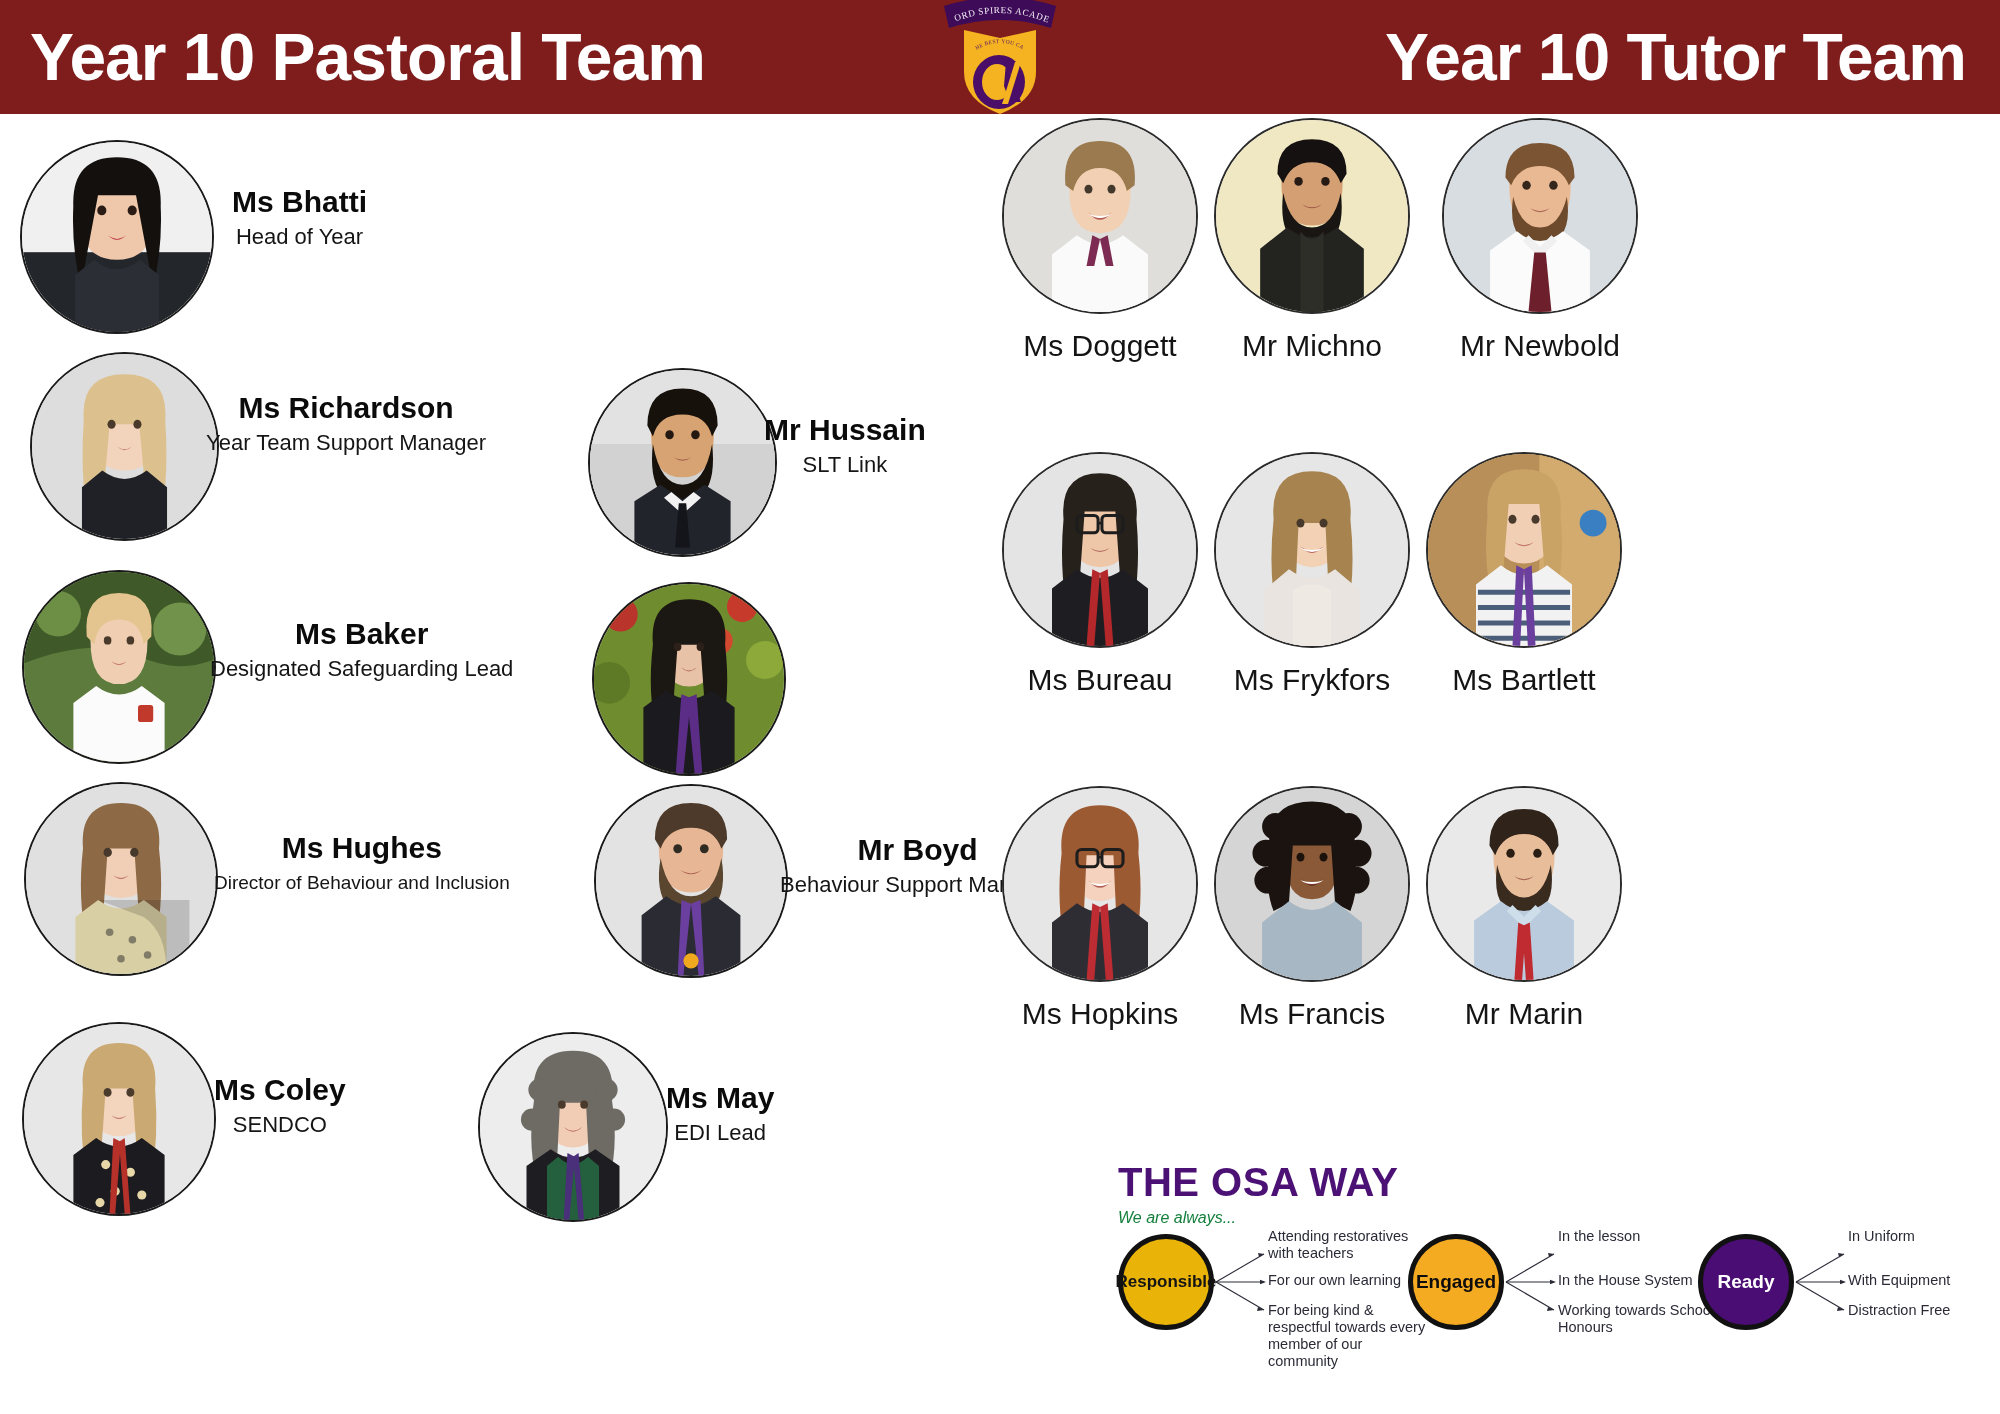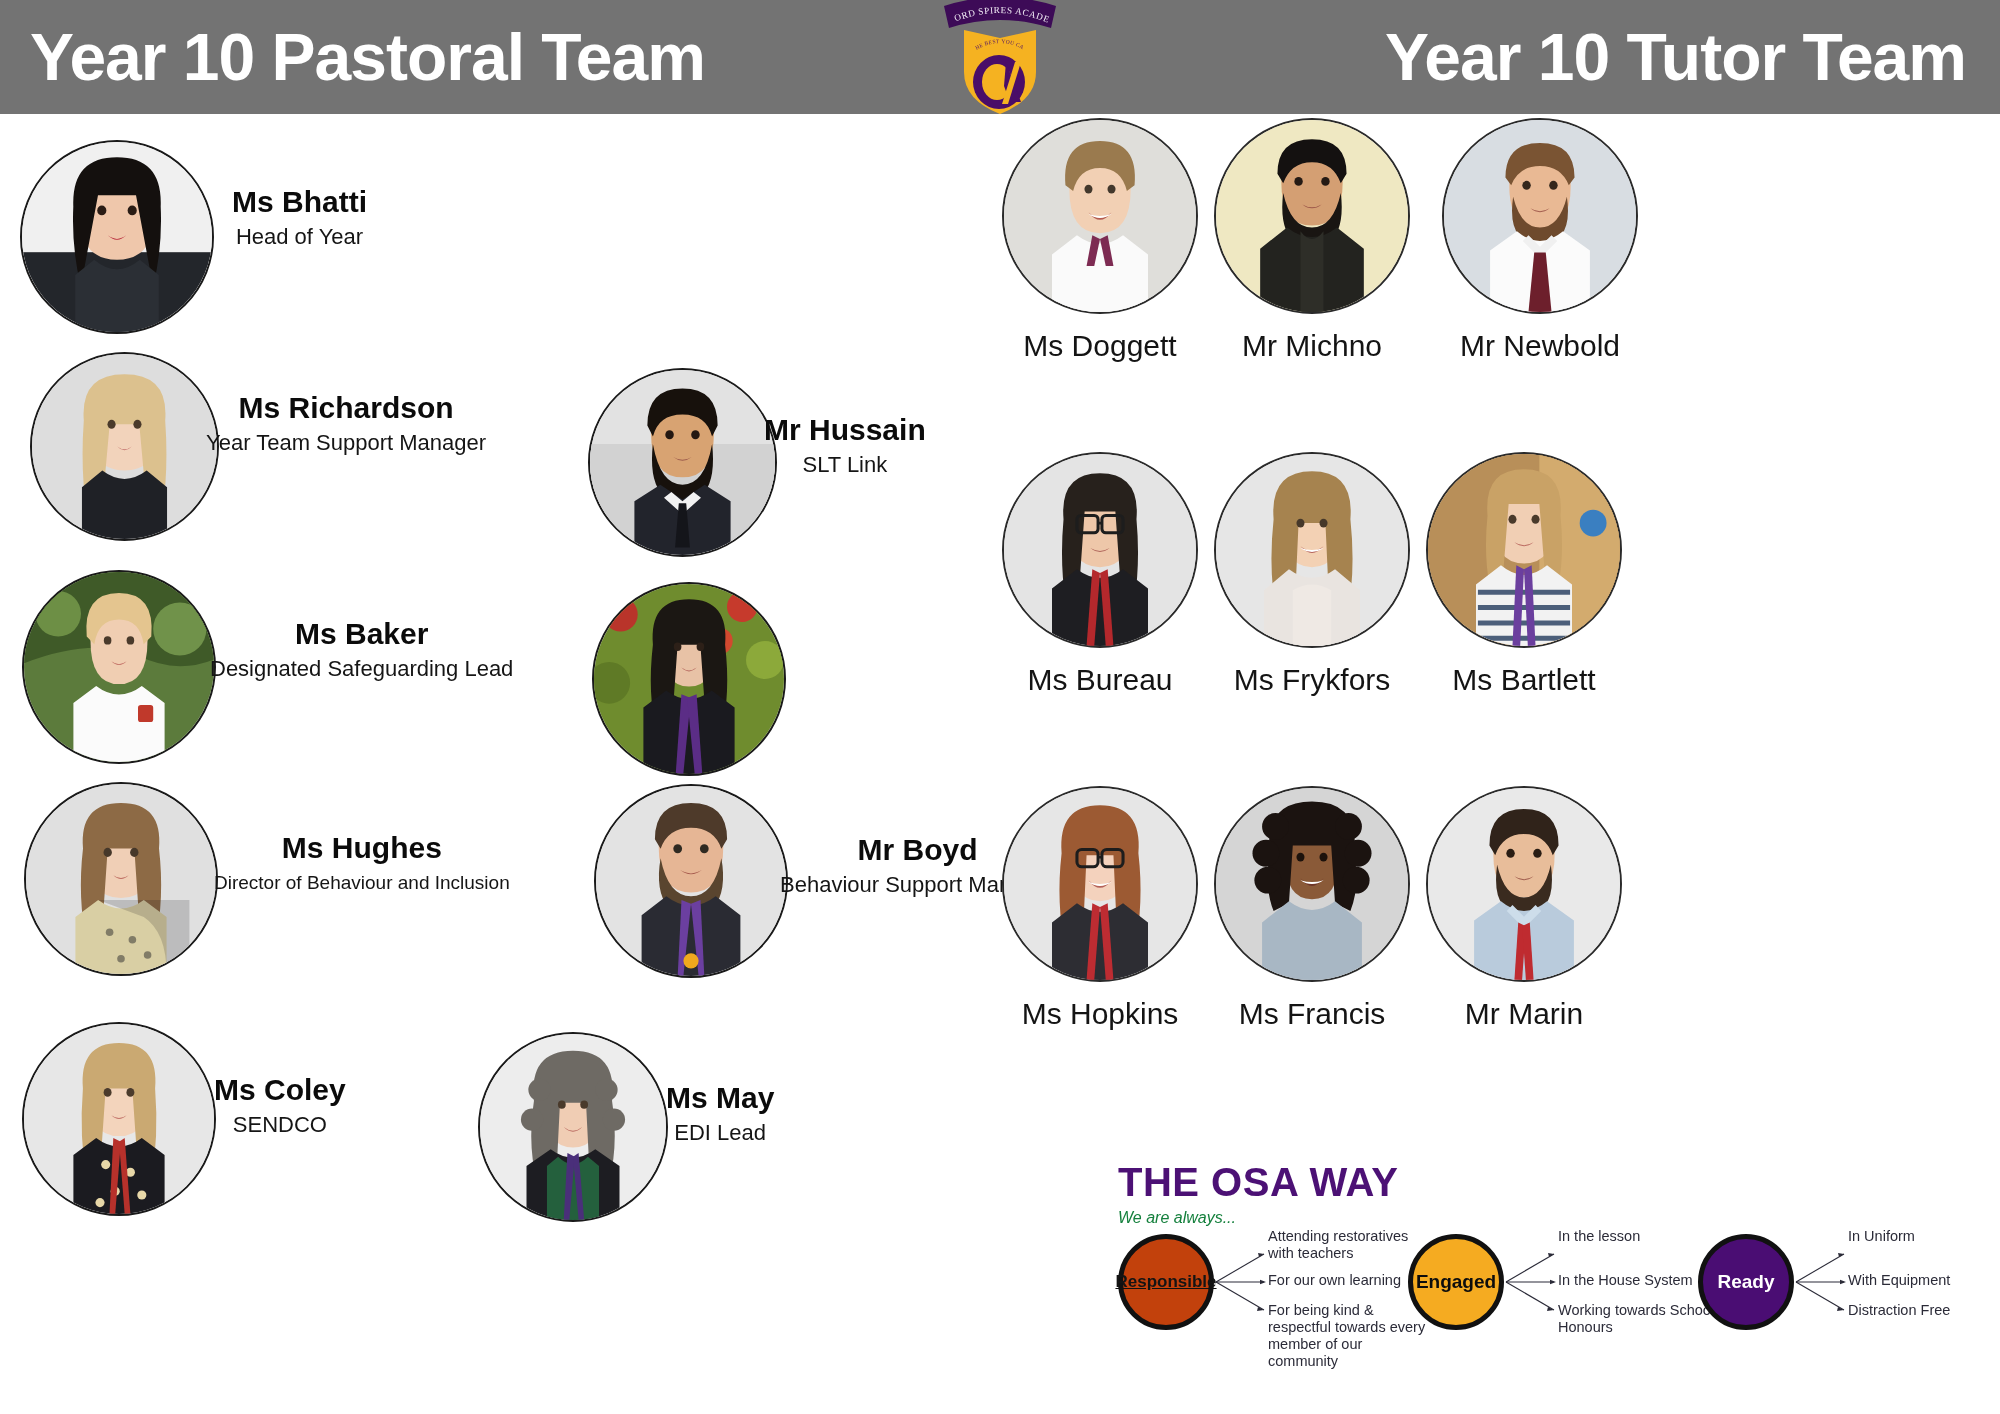--- a/index.html
+++ b/index.html
@@ -2,21 +2,21 @@
 <html><head>
 <meta charset="utf-8">
 <title>Year 10 Pastoral &amp; Tutor Team</title>
 <style>
   html,body{margin:0;padding:0;background:#ffffff;}
   body{width:2000px;height:1414px;position:relative;overflow:hidden;
        font-family:"Liberation Sans",sans-serif;color:#111;}
 
   
   #header-band{position:absolute;left:0;top:0;width:2000px;height:114px;
-        background:#737373;}
+        background:#7f1d1d;}
   .band-title{position:absolute;top:8px;color:#ffffff;font-weight:700;
         font-size:66px;letter-spacing:-1px;line-height:98px;white-space:nowrap;}
   #title-pastoral{left:30px;}
   #title-tutor{right:34px;text-align:right;}
 
   
   #crest{position:absolute;left:920px;top:0px;width:160px;height:115px;}
   #crest svg{display:block;}
 
   
@@ -45,21 +45,21 @@
   #osa-heading{font-size:40px;font-weight:700;color:#4c1175;letter-spacing:.5px;
         line-height:44px;}
   #osa-sub{font-size:16px;font-style:italic;color:#15803d;margin-top:4px;
         line-height:20px;}
   .osa-group{position:absolute;top:74px;}
   .osa-circle{position:absolute;left:0;top:0;width:96px;height:96px;
         border-radius:50%;border:5px solid #111;display:flex;
         align-items:center;justify-content:center;box-sizing:border-box;}
   .osa-circle span{font-size:17px;font-weight:700;line-height:18px;
         text-align:center;}
-  .c-responsible{background:#c2410c;text-decoration:underline;}
+  .c-responsible{background:#eab308;}
   .c-responsible span{color:#141414;}
   .c-engaged{background:#f5ab21;}
   .c-engaged span{color:#0d0d0d;font-size:19px;}
   .c-ready{background:#4a0d73;}
   .c-ready span{color:#ffffff;font-size:19px;}
   .osa-lines{position:absolute;left:96px;top:0;width:56px;height:96px;}
   .osa-items{position:absolute;left:150px;top:-6px;width:168px;}
   .osa-item{font-size:14.5px;line-height:17px;color:#2b2b38;}
   .osa-item.i1{position:absolute;top:0;}
   .osa-item.i2{position:absolute;top:44px;}

